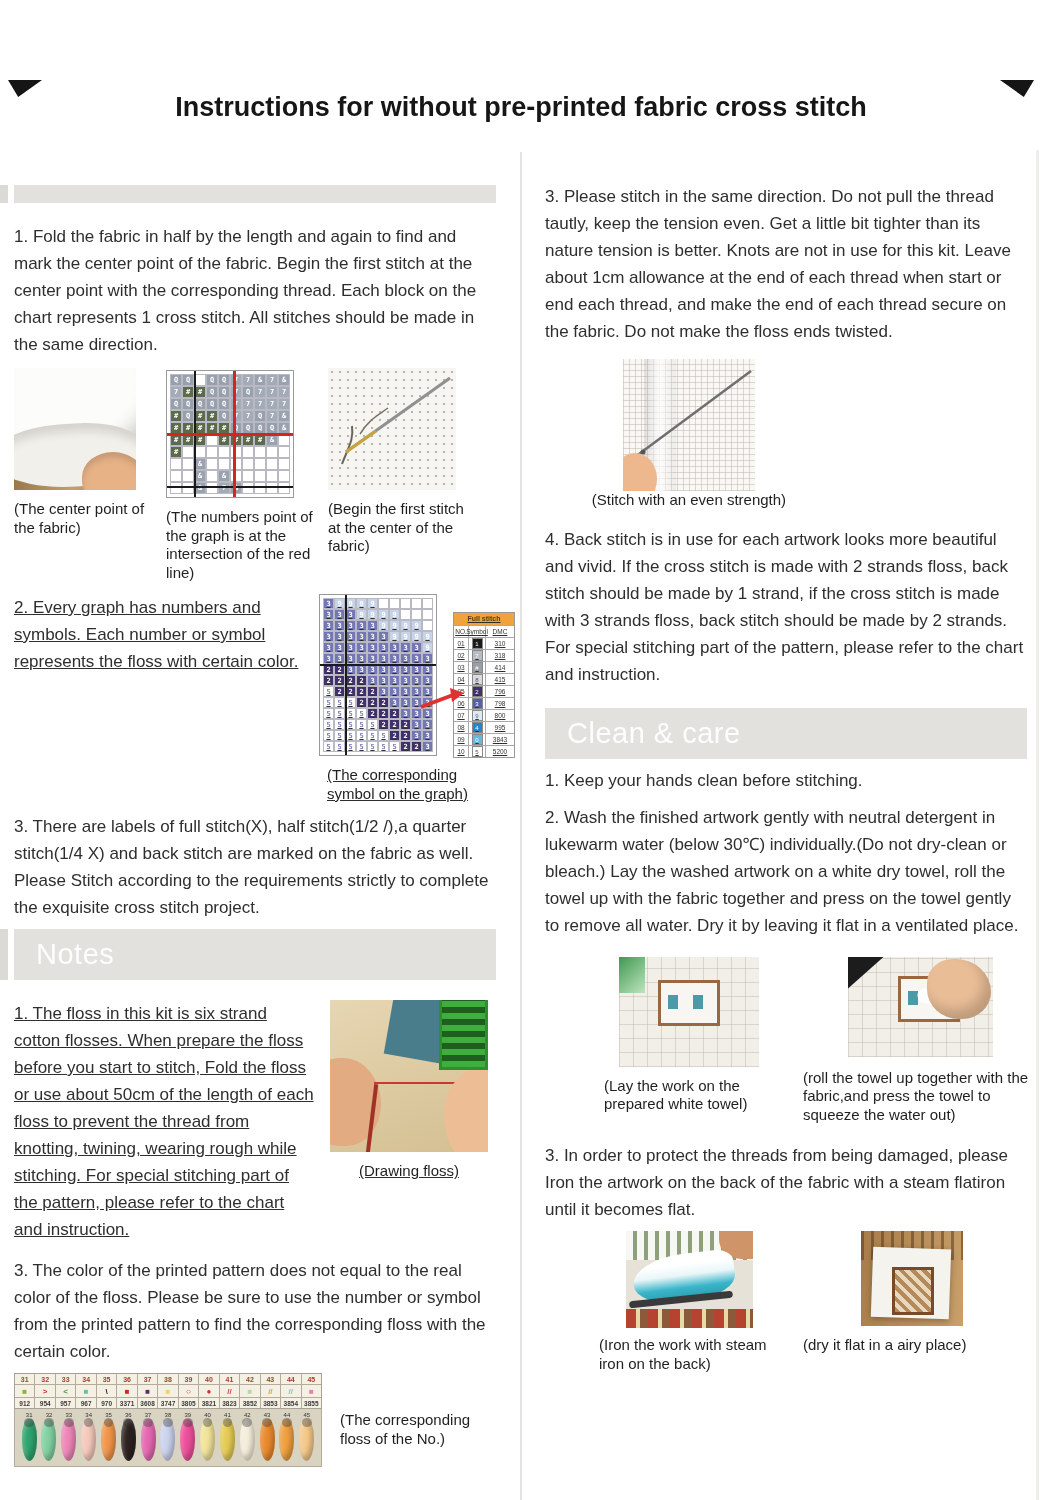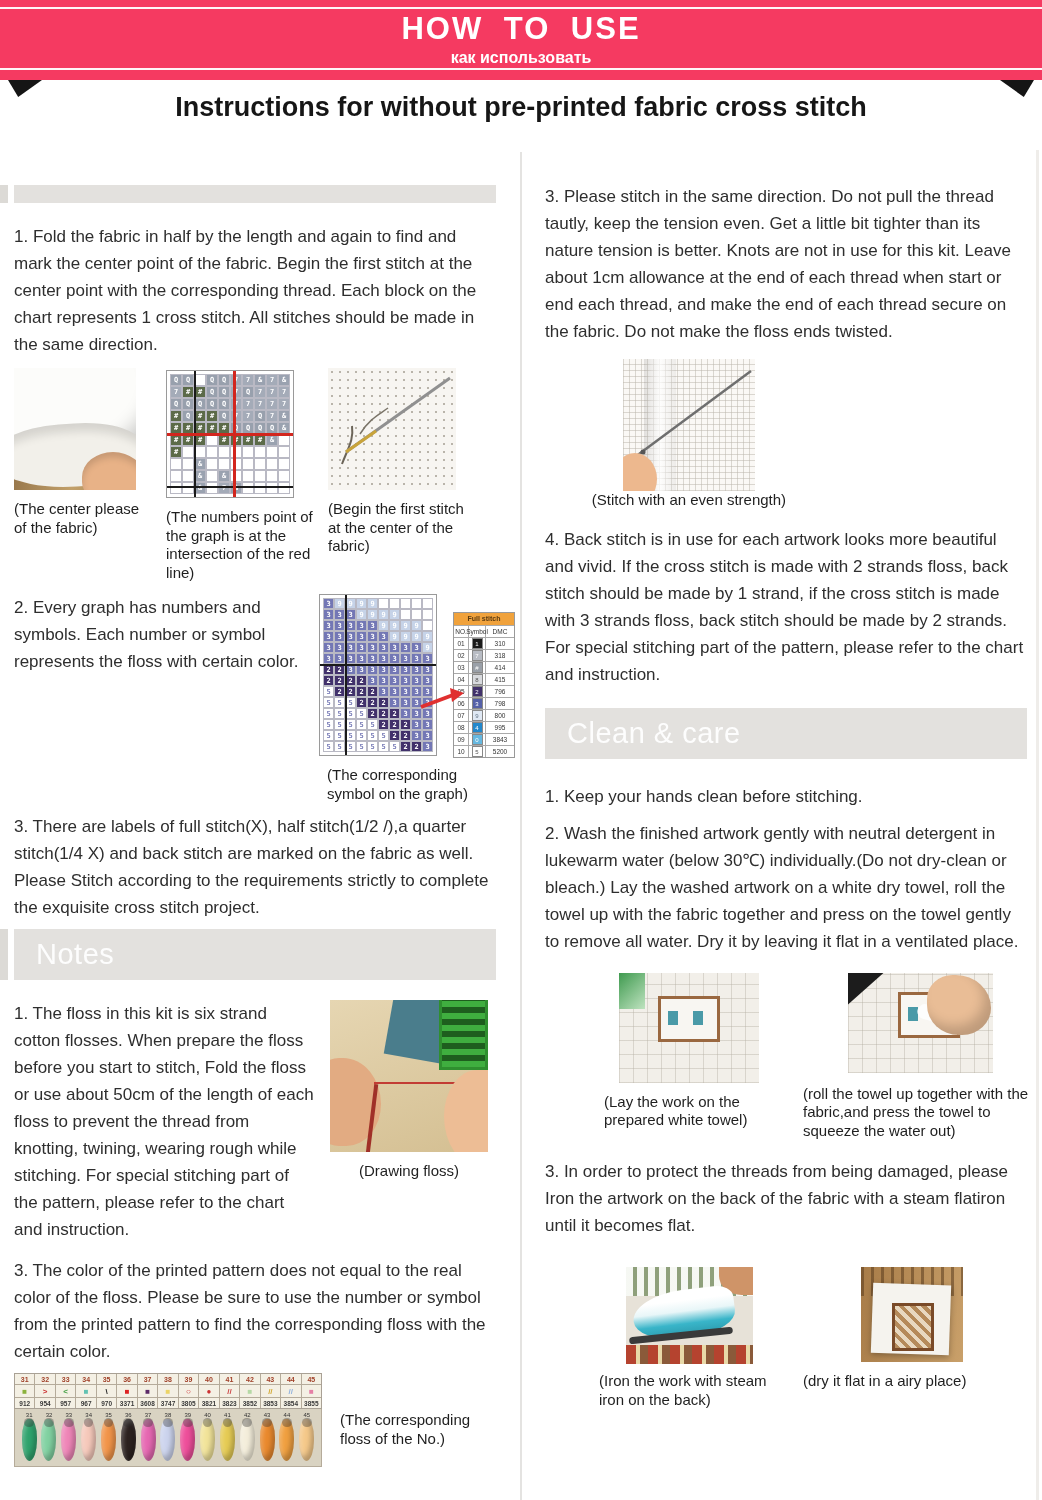--- a/index.html
+++ b/index.html
@@ -35,21 +35,21 @@
   .para{font-size:17px;line-height:27px;margin:0 0 10px;color:#2e2e2e;}
   .cap{font-size:15px;line-height:18.5px;color:#1f1f1f;}
   figure{margin:0;}
   figcaption{font-size:15px;line-height:18.5px;color:#1f1f1f;}
 
   
   .figrow{display:flex;margin-bottom:12px;}
   .figrow .fig{flex:none;}
   .fig .cap, .fig figcaption{margin-top:10px;}
 
-  .row2{display:flex;margin-bottom:10px;}
+  .row2{display:flex;margin-bottom:10px;text-decoration:underline;}
   .row2 .para{flex:none;}
 
   
   .ph{position:relative;overflow:hidden;flex:none;}
 
   .ph-fabric{width:122px;height:122px;background:linear-gradient(100deg,#8a6a42,#c2a06a 55%,#a5824e);}
   .ph-fabric .cloth{position:absolute;left:-30%;top:-30%;width:155%;height:112%;background:#fcfcfa;
      border-radius:45% 55% 60% 40%;transform:rotate(-7deg);box-shadow:inset -10px -12px 18px rgba(0,0,0,.18);}
   .ph-fabric .cloth2{position:absolute;left:-18%;top:46%;width:125%;height:52%;background:#f2f0ea;
      border-radius:50% 50% 40% 60%;transform:rotate(-4deg);box-shadow:inset 0 8px 10px rgba(0,0,0,.12);}
@@ -162,26 +162,20 @@
   .rfig1{margin-left:38px;width:212px;flex:none;text-align:center;}
   .rfig1 .ph{margin:0 auto;}
   .rfig2{margin-left:8px;width:230px;flex:none;}
   .rfig2 figcaption{text-align:left;}
 </style>
 </head>
 <body>
 
 <div class="page">
 
-  <header class="banner">
-    <div class="line top"></div>
-    <h1>HOW TO USE</h1>
-    <div class="sub">как использовать</div>
-    <div class="line bot"></div>
-  </header>
   <div class="tri l"></div>
   <div class="tri r"></div>
 
   <h2 class="page-title">Instructions for without pre-printed fabric cross stitch</h2>
 
   <div class="divider"></div>
   <div class="rightedge"></div>
 
   <section class="col left">
 
@@ -191,21 +185,21 @@
 
     <p class="para">1. Fold the fabric in half by the length and again to find and mark the center point of the fabric. Begin the first stitch at the center point with the corresponding thread. Each block on the chart represents 1 cross stitch. All stitches should be made in the same direction.</p>
 
     <div class="figrow">
       <figure class="fig" style="width:152px">
         <div class="ph ph-fabric">
           <div class="cloth"></div>
           <div class="cloth2"></div>
           <div class="finger"></div>
         </div>
-        <figcaption style="width:140px">(The center please of the fabric)</figcaption>
+        <figcaption style="width:140px">(The center point of the fabric)</figcaption>
       </figure>
 
       <figure class="fig" style="width:162px">
         <div class="gwrap g1">
           <div class="cgrid" style="grid-template-columns: repeat(10, 12px); grid-auto-rows: 12px;">
               <div class="cell" style="background: rgb(152, 160, 173); color: rgb(255, 255, 255);">Q</div>
               <div class="cell" style="background: rgb(152, 160, 173); color: rgb(255, 255, 255);">Q</div>
               <div class="cell"></div>
               <div class="cell" style="background: rgb(152, 160, 173); color: rgb(255, 255, 255);">Q</div>
               <div class="cell" style="background: rgb(152, 160, 173); color: rgb(255, 255, 255);">Q</div>
@@ -747,21 +741,21 @@
             <circle cx="20" cy="93" r="2.5" fill="#555"></circle>
           </svg>
           <div class="finger"></div>
         </div>
         <figcaption>(Stitch with an even strength)</figcaption>
       </figure>
     </div>
 
     <p class="para" style="margin-bottom:20px">4. Back stitch is in use for each artwork looks more beautiful and vivid. If the cross stitch is made with 2 strands floss, back stitch should be made by 1 strand, if the cross stitch is made with 3 strands floss, back stitch should be made by 2 strands. For special stitching part of the pattern, please refer to the chart and instruction.</p>
 
-    <div class="sec-header" style="margin-bottom:24px">
+    <div class="sec-header" style="margin-bottom:8px">
       <span>Clean &amp; care</span>
     </div>
 
     <p class="para">1. Keep your hands clean before stitching.</p>
     <p class="para" style="margin-bottom:18px">2. Wash the finished artwork gently with neutral detergent in lukewarm water (below 30℃) individually.(Do not dry-clean or bleach.) Lay the washed artwork on a white dry towel, roll the towel up with the fabric together and press on the towel gently to remove all water. Dry it by leaving it flat in a ventilated place.</p>
 
     <div class="rrow" style="margin-bottom:18px">
       <figure class="rfig1">
         <div class="ph ph-towel1 towel">
           <div class="greencorner"></div>
@@ -773,21 +767,21 @@
         <div class="ph ph-towel2 towel" style="margin-left:45px">
           <div class="blackcorner"></div>
           <div class="motif" style="left:56%"></div>
           <div class="tube"></div>
           <div class="hand"></div>
         </div>
         <figcaption style="margin-top:12px">(roll the towel up together with the fabric,and press the towel to squeeze the water out)</figcaption>
       </figure>
     </div>
 
-    <p class="para" style="margin-bottom:28px">3. In order to protect the threads from being damaged, please Iron the artwork on the back of the fabric with a steam flatiron until it becomes flat.</p>
+    <p class="para" style="margin-bottom:8px">3. In order to protect the threads from being damaged, please Iron the artwork on the back of the fabric with a steam flatiron until it becomes flat.</p>
 
     <div class="rrow">
       <figure class="rfig1">
         <div class="ph ph-iron">
           <div class="fence"></div>
           <div class="ihand"></div>
           <div class="ibody"></div>
           <div class="sole"></div>
           <div class="ifab"></div>
         </div>

